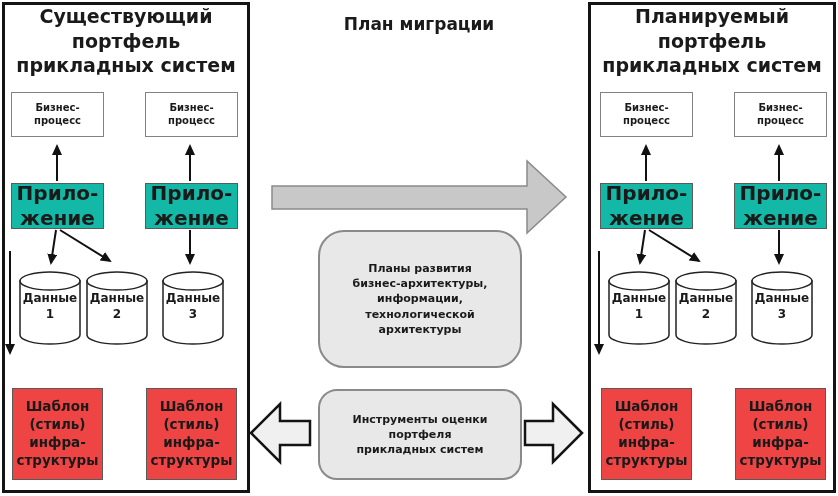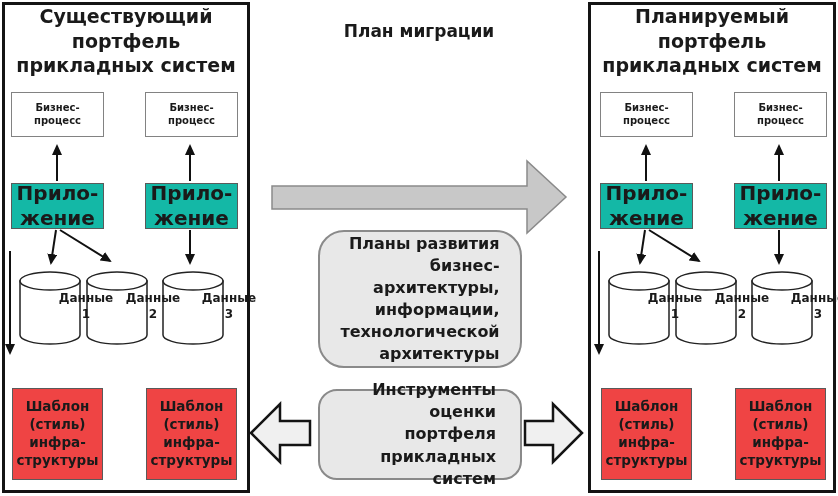--- a/index.html
+++ b/index.html
@@ -11,22 +11,22 @@
   .txt{
     display:flex;align-items:center;justify-content:center;text-align:center;
     white-space:pre-line;font-weight:bold;line-height:1.25;
   }
   .panel{background:#ffffff;border:3px solid #141414;}
   .panel-title{font-size:19px;line-height:1.3;}
   .center-title{font-size:17px;}
   .bp-box{background:#ffffff;border:1.5px solid #828282;font-size:10px;}
   .app-box{background:#14b8a6;border:1.5px solid #5a5a5a;font-size:20px;}
   .infra-box{background:#ef4444;border:1.5px solid #5a5a5a;font-size:13.5px;line-height:1.32;}
-  .round-box{background:#e8e8e8;border:2px solid #8a8a8a;border-radius:26px;font-size:16px;line-height:1.38;padding:6px 24px;text-align:right;}
-  .db-label{font-size:12px;line-height:1.3;margin-left:36px;}
+  .round-box{background:#e8e8e8;border:2px solid #8a8a8a;border-radius:26px;font-size:11px;line-height:1.38;padding:6px 4px;}
+  .db-label{font-size:12px;line-height:1.3;}
   svg{position:absolute;left:0;top:0;pointer-events:none;}
 </style>
 </head>
 <body>
 
 <div class="stage">
 
   <div class="abs panel" style="left:2px;top:2px;width:248px;height:491px;"></div>
   <div class="abs panel" style="left:588px;top:2px;width:248px;height:491px;"></div>
 
@@ -81,21 +81,21 @@
         <path d="M676,281 L676,335 A30,9 0 0 0 736,335 L736,281 Z"></path>
           <ellipse cx="706" cy="281" rx="30" ry="9"></ellipse>
       </g>
       <g>
         <path d="M752,281 L752,335 A30,9 0 0 0 812,335 L812,281 Z"></path>
           <ellipse cx="782" cy="281" rx="30" ry="9"></ellipse>
       </g>
     </g>
   </svg>
 
-  <div class="abs txt center-title" style="left:300px;top:20px;width:238px;height:24px;">План миграции</div>
+  <div class="abs txt center-title" style="left:300px;top:13px;width:238px;height:24px;">План миграции</div>
   <div class="abs txt panel-title" style="left:8px;top:20px;width:236px;height:42px;">Существующий портфель
 прикладных систем</div>
   <div class="abs txt panel-title" style="left:594px;top:20px;width:236px;height:42px;">Планируемый портфель
 прикладных систем</div>
 
   <div class="abs txt bp-box" style="left:11px;top:92px;width:93px;height:45px;">Бизнес-
 процесс</div>
   <div class="abs txt bp-box" style="left:145px;top:92px;width:93px;height:45px;">Бизнес-
 процесс</div>
   <div class="abs txt app-box" style="left:11px;top:183px;width:93px;height:46px;">Прило-

